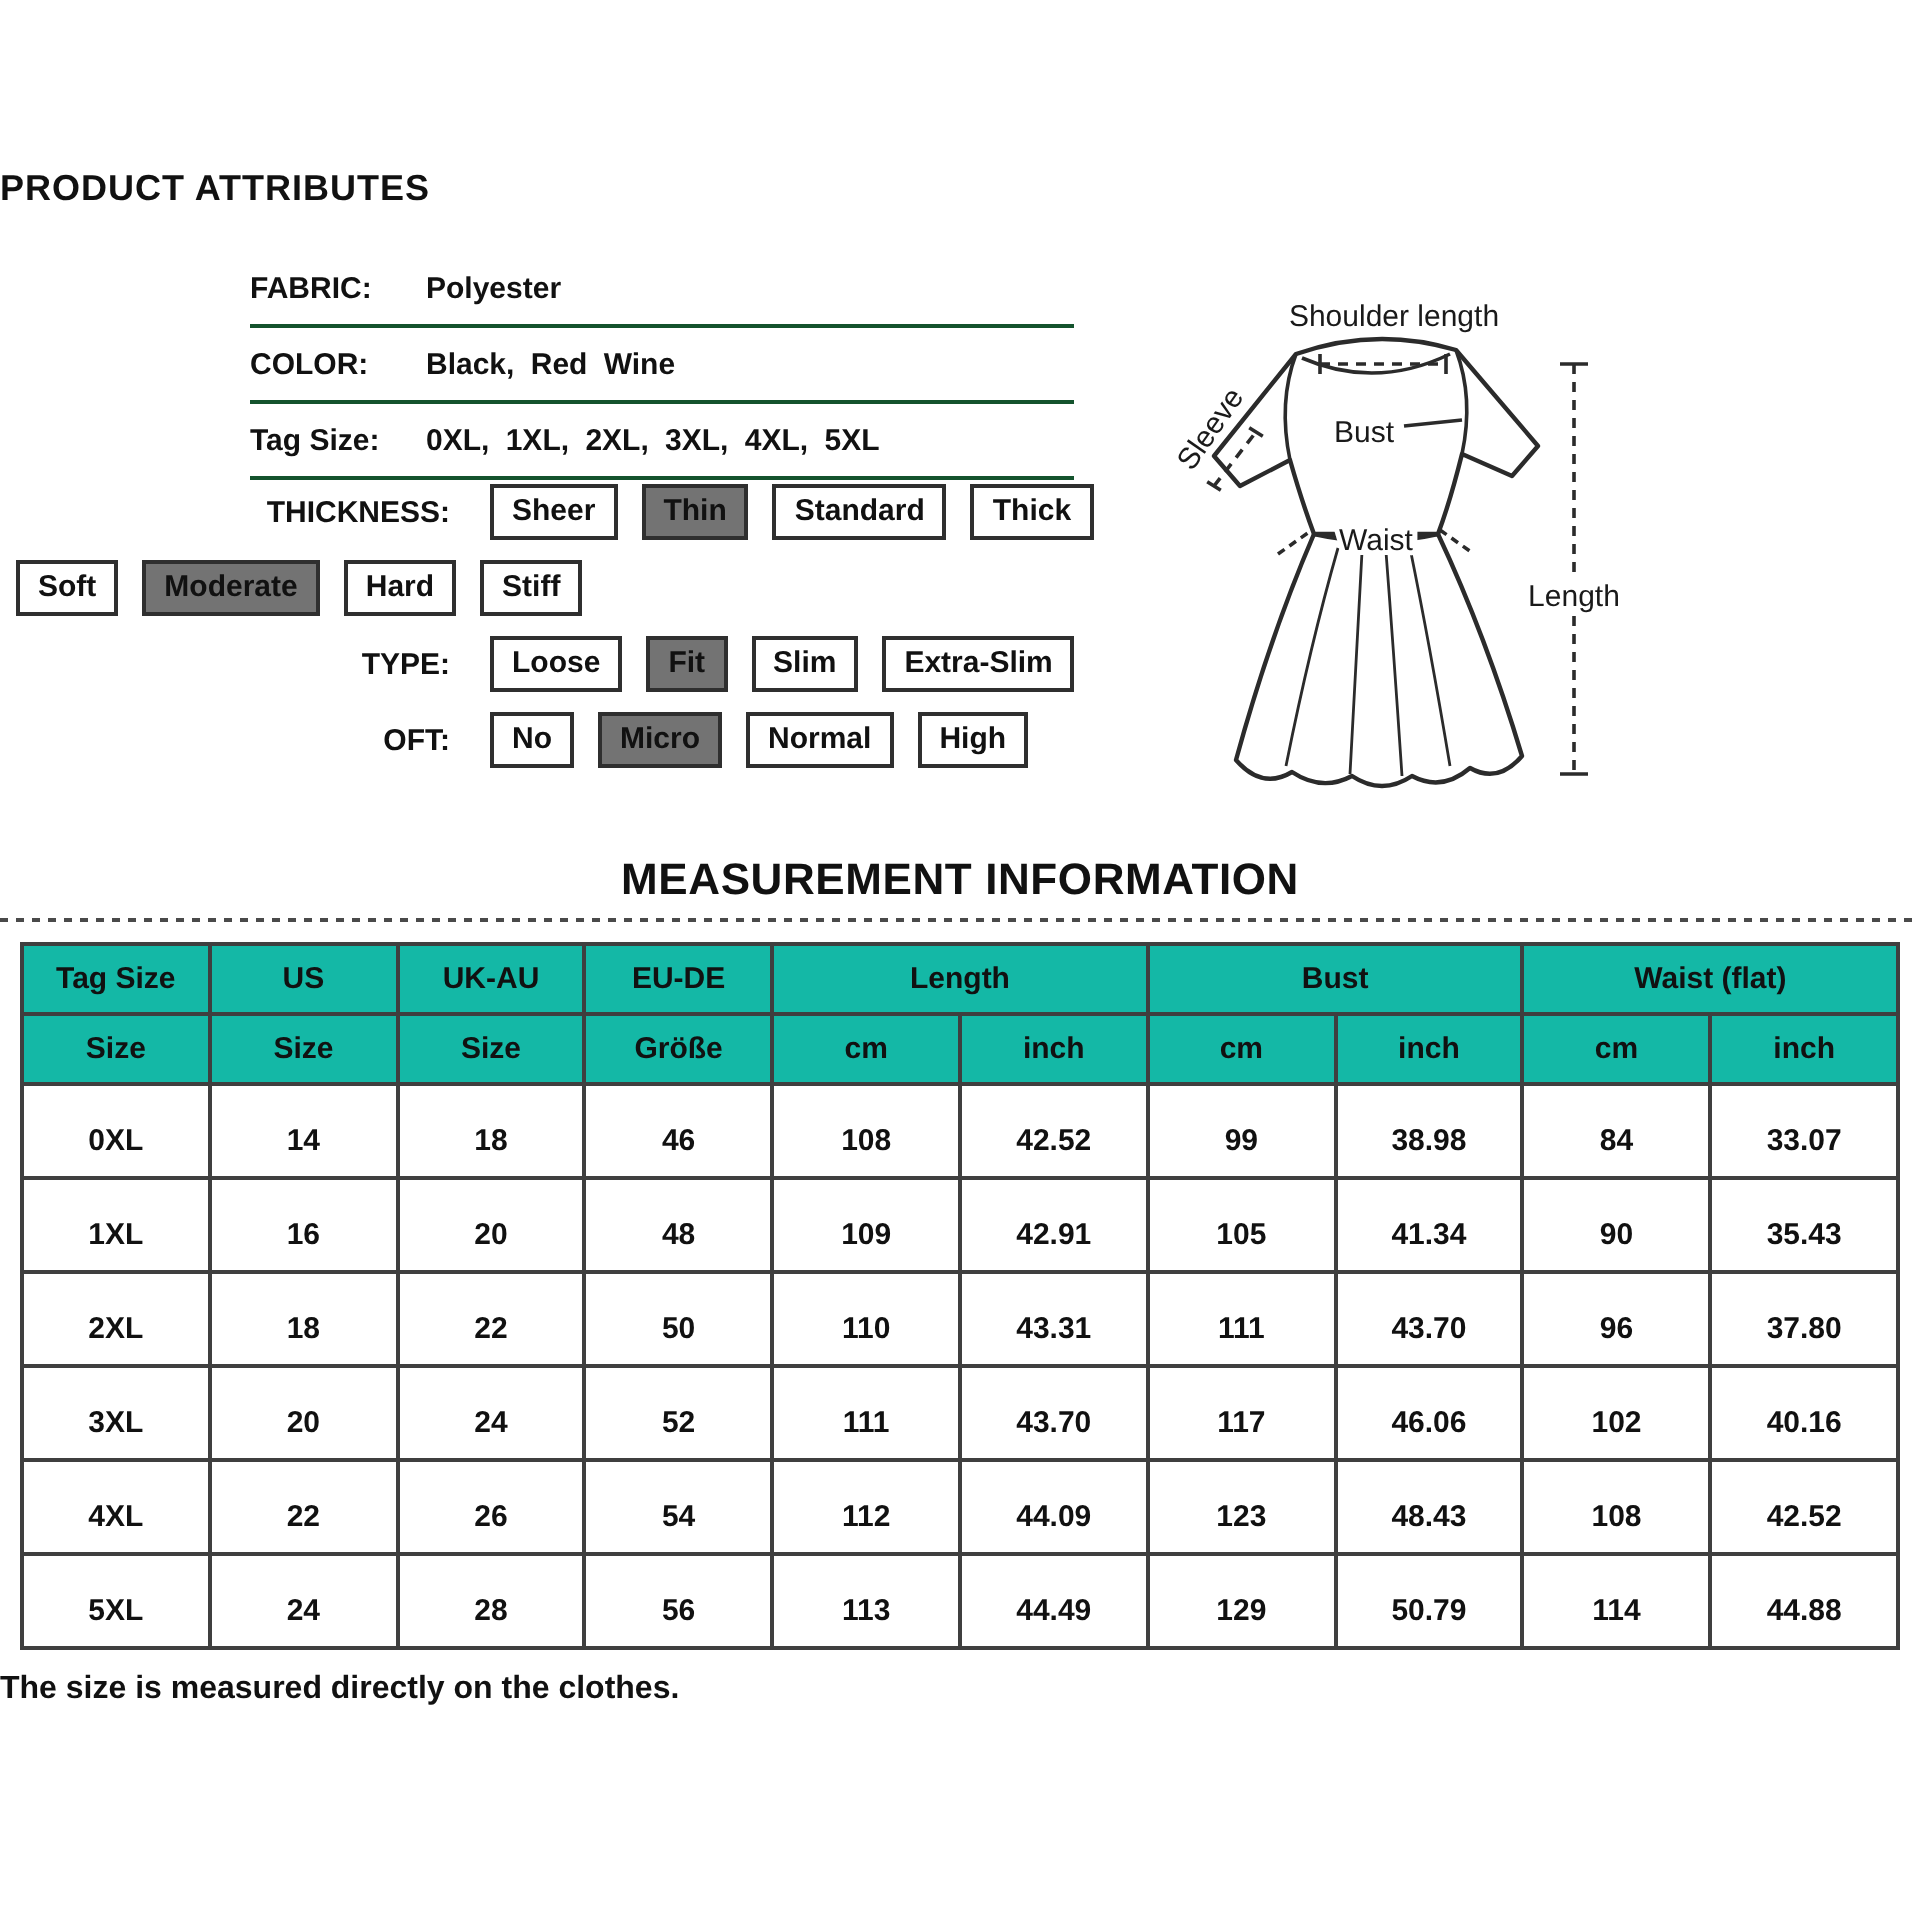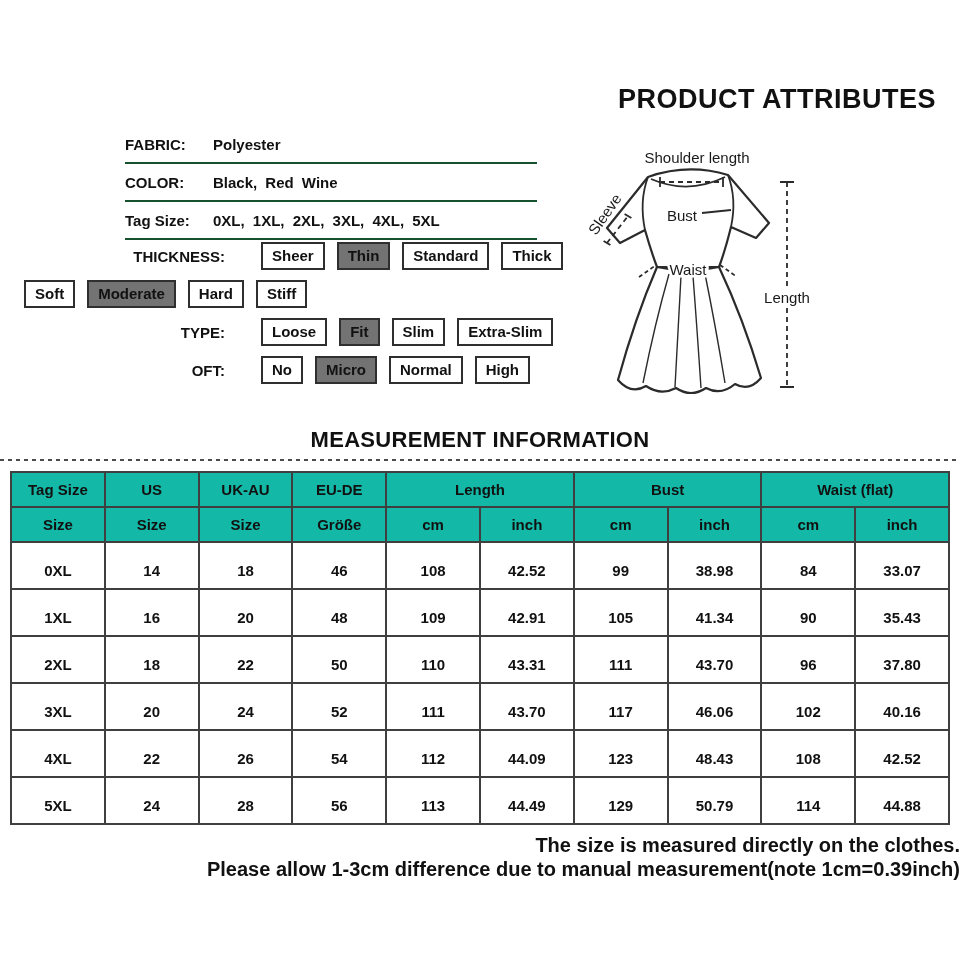--- a/index.html
+++ b/index.html
@@ -4,59 +4,59 @@
 <style>
   html,body{margin:0;padding:0;background:#ffffff;}
   body{
     width:960px;height:960px;position:relative;
     font-family:"Liberation Sans", sans-serif;color:#111;
     overflow:hidden;
   }
   .abs{position:absolute;}
 
   
-  .page-title{top:84px;left:0;width:936px;text-align:right;
-    font-size:27px;font-weight:bold;letter-spacing:.5px;}
+  .page-title{top:84px;left:0;width:936px;text-align:left;
+    font-size:18px;font-weight:bold;letter-spacing:.5px;}
   .section-title{top:427px;left:0;width:960px;text-align:center;
     font-size:22px;font-weight:bold;letter-spacing:.3px;}
 
   
   .info-block{left:125px;top:126px;width:412px;}
   .info-row{display:flex;align-items:center;height:36px;
     border-bottom:2px solid #14532d;}
   .info-label{width:88px;font-size:15px;font-weight:bold;flex:0 0 88px;}
   .info-value{font-size:15px;font-weight:bold;word-spacing:4px;}
 
   
   .options-block{left:0;top:241px;}
   .opt-row{display:flex;align-items:center;height:30px;margin-bottom:8px;gap:12px;}
   .opt-label{width:225px;flex:0 0 225px;text-align:right;
     font-size:15px;font-weight:bold;}
-  .opt-list{display:flex;margin-left:24px;}
+  .opt-list{display:flex;margin-left:8px;}
   .opt-btn{display:inline-block;border:2px solid #2f2f2f;background:#fff;
     padding:3px 9px;margin-right:12px;font-size:15px;font-weight:bold;
     line-height:18px;white-space:nowrap;}
   .opt-btn.selected{background:#737373;}
 
   
   .dashed-sep{top:459px;left:0;width:960px;height:2px;
     background:repeating-linear-gradient(90deg,#4a4a4a 0 4px,transparent 4px 8px);}
 
   
   .size-table-wrap{left:10px;top:471px;}
   table.size-table{border-collapse:collapse;table-layout:fixed;width:940px;
     font-size:15px;font-weight:bold;}
   table.size-table th,table.size-table td{
     border:2px solid #3f3f3f;text-align:center;padding:0;box-sizing:border-box;}
   table.size-table thead th{height:35px;background:#14b8a6;}
   table.size-table tbody td{height:47px;vertical-align:middle;padding-top:9px;}
 
   
-  .footer-notes{top:833px;left:0;width:960px;text-align:right;
-    font-size:20px;font-weight:bold;line-height:24px;}
+  .footer-notes{top:833px;left:0;width:960px;text-align:left;
+    font-size:16px;font-weight:bold;line-height:24px;}
 
   
   .diagram{left:583px;top:133px;}
   .diagram text{font-family:"Liberation Sans", sans-serif;font-size:15px;fill:#1a1a1a;}
 </style>
 </head>
 <body>
 
 <div class="abs page-title">PRODUCT ATTRIBUTES</div>
 
@@ -256,14 +256,13 @@
           <td>50.79</td>
           <td>114</td>
           <td>44.88</td>
         </tr>
       </tbody>
   </table>
 </div>
 
 <div class="abs footer-notes">
   <div>The size is measured directly on the clothes.</div>
-  <div>Please allow 1-3cm difference due to manual measurement(note 1cm=0.39inch)</div>
 </div>
 
 </body></html>

